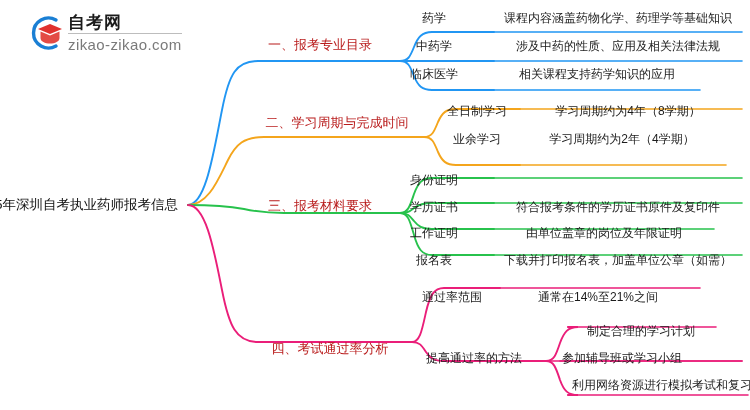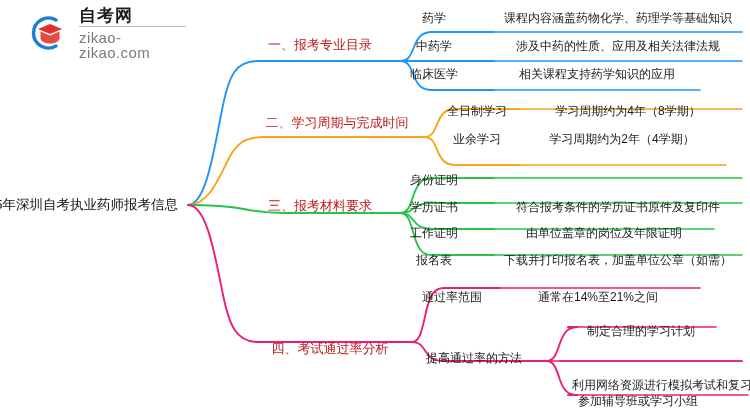--- a/index.html
+++ b/index.html
@@ -25,21 +25,21 @@
 
   
   #logo {
     position: absolute;
     left: 26px;
     top: 10px;
     width: 160px;
     height: 46px;
     display: flex;
     align-items: center;
-    gap: 13px;
+    gap: 2px;
   }
   #logo .mark {
     width: 40px;
     height: 40px;
     position: relative;
     flex: 0 0 auto;
   }
   #logo .logo-text {
     display: flex;
     flex-direction: column;
@@ -195,16 +195,16 @@
   <div class="node desc c-center" style="left:618px; top:260px;">下载并打印报名表，加盖单位公章（如需）</div>
 
   <div class="node branch c-center" style="left:330px; top:348px;">四、考试通过率分析</div>
 
   <div class="node leaf c-center" style="left:452px; top:297px;">通过率范围</div>
   <div class="node desc c-center" style="left:598px; top:297px;">通常在14%至21%之间</div>
 
   <div class="node leaf c-center" style="left:474px; top:358px;">提高通过率的方法</div>
 
   <div class="node leaf c-center" style="left:641px; top:331px;">制定合理的学习计划</div>
-  <div class="node leaf c-center" style="left:638px; top:358px;margin-top:43px;">参加辅导班或学习小组</div>
+  <div class="node leaf c-center" style="left:622px; top:358px;">参加辅导班或学习小组</div>
   <div class="node leaf c-center" style="left:662px; top:385px;">利用网络资源进行模拟考试和复习</div>
 
 </div>
 
 </body></html>

